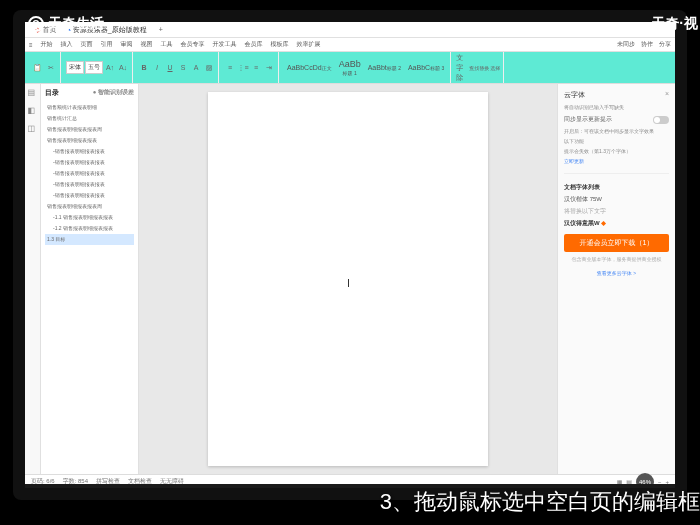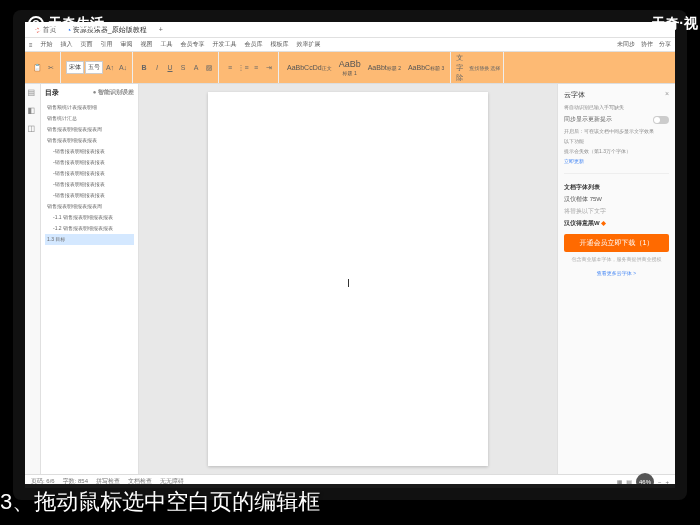--- a/index.html
+++ b/index.html
@@ -9,21 +9,21 @@
 .watermark{position:absolute;top:15px;left:28px;color:#fff;font-size:14px;font-weight:bold;z-index:100;display:flex;align-items:center;gap:4px}
 .watermark-icon{width:16px;height:16px;border:2px solid #fff;border-radius:50%;display:flex;align-items:center;justify-content:center;font-size:10px}
 .watermark-right{position:absolute;top:15px;right:2px;color:#fff;font-size:14px;font-weight:bold;z-index:100}
 .titlebar{height:16px;background:#fff;display:flex;align-items:center;font-size:7px;padding:0 4px;border-bottom:1px solid #e0e0e0}
 .tab{padding:2px 6px;color:#666}
 .tab.active{background:#fff;color:#333}
 .tab-icon{color:#e74c3c;margin-right:2px}
 .menubar{height:14px;background:#fff;display:flex;align-items:center;font-size:6px;padding:0 4px;gap:8px;color:#555;border-bottom:1px solid #e0e0e0}
 .menu-item{cursor:pointer}
 .menu-right{margin-left:auto;display:flex;gap:6px;align-items:center}
-.toolbar{height:32px;background:#fdba74;border-bottom:1px solid #ddd;display:flex;align-items:center;padding:0 4px;gap:2px}
+.toolbar{height:32px;background:#5eead4;border-bottom:1px solid #ddd;display:flex;align-items:center;padding:0 4px;gap:2px}
 .tool-group{display:flex;align-items:center;gap:1px;padding:0 3px;border-right:1px solid #eee;height:100%}
 .tool-btn{width:12px;height:12px;display:flex;align-items:center;justify-content:center;font-size:7px;color:#666}
 .font-select{font-size:6px;border:1px solid #ccc;padding:1px 2px;background:#fff;color:#333}
 .style-box{font-size:7px;padding:2px 3px;color:#555;text-align:center;line-height:1}
 .style-box .big{font-size:9px;display:block}
 .main{display:flex;height:calc(100% - 76px)}
 .left-icons{width:16px;background:#f8f8f8;border-right:1px solid #e0e0e0;display:flex;flex-direction:column;gap:8px;padding-top:4px;align-items:center}
 .left-icon{width:10px;height:10px;font-size:8px;color:#888}
 .outline{width:98px;background:#fff;border-right:1px solid #e0e0e0;padding:4px;overflow:hidden}
 .outline-header{display:flex;justify-content:space-between;font-size:7px;color:#333;margin-bottom:4px;font-weight:bold}
@@ -44,21 +44,21 @@
 .toggle::after{content:"";position:absolute;width:6px;height:6px;background:#fff;border-radius:50%;top:1px;left:1px}
 .rp-section{margin-top:8px;padding-top:6px;border-top:1px solid #eee}
 .rp-item{font-size:6px;color:#555;margin:3px 0}
 .rp-bold{font-weight:bold;color:#333}
 .orange-btn{background:#ff6a00;color:#fff;text-align:center;padding:4px;font-size:7px;border-radius:2px;margin-top:6px}
 .rp-footer{font-size:5px;color:#aaa;margin-top:4px;text-align:center}
 .statusbar{height:14px;background:#fff;border-top:1px solid #ddd;display:flex;align-items:center;font-size:6px;color:#777;padding:0 6px;gap:8px}
 .status-right{margin-left:auto;display:flex;gap:4px;align-items:center}
 .zoom-badge{width:18px;height:18px;background:#555;color:#fff;border-radius:50%;display:flex;align-items:center;justify-content:center;font-size:6px}
 .taskbar{position:absolute;bottom:0;left:0;right:0;height:4px;background:#1a1a1a}
-.caption{position:absolute;bottom:8px;left:0;right:0;text-align:left;color:#fff;font-size:22px;font-weight:500;text-shadow:1px 1px 3px rgba(0,0,0,0.8);z-index:50}
+.caption{position:absolute;bottom:8px;left:0;right:0;text-align:right;color:#fff;font-size:22px;font-weight:500;text-shadow:1px 1px 3px rgba(0,0,0,0.8);z-index:50}
 </style>
 </head>
 <body>
 
 <div class="watermark">
   <span class="watermark-icon">Q</span>
   <span>天奇生活</span>
 </div>
 <div class="watermark-right">天奇·视</div>
 

